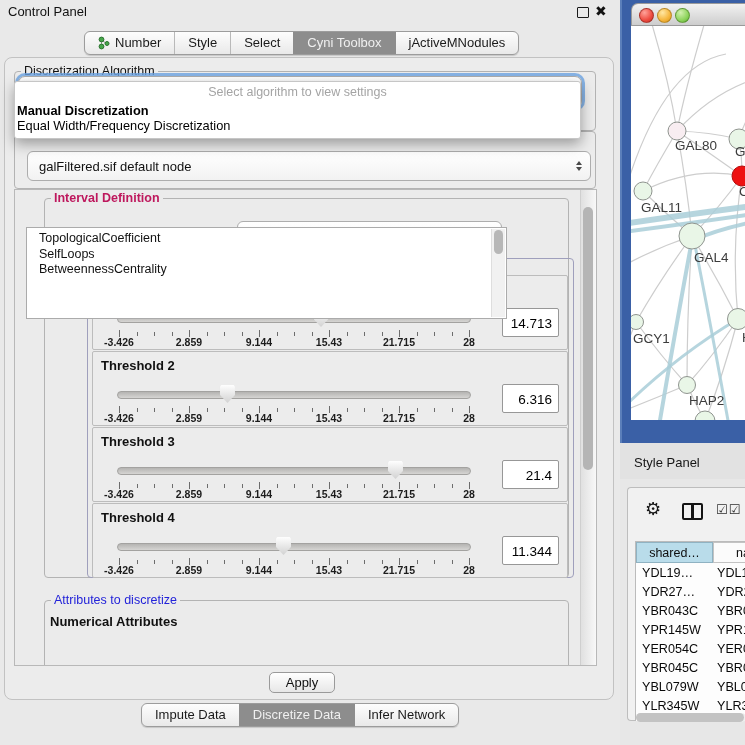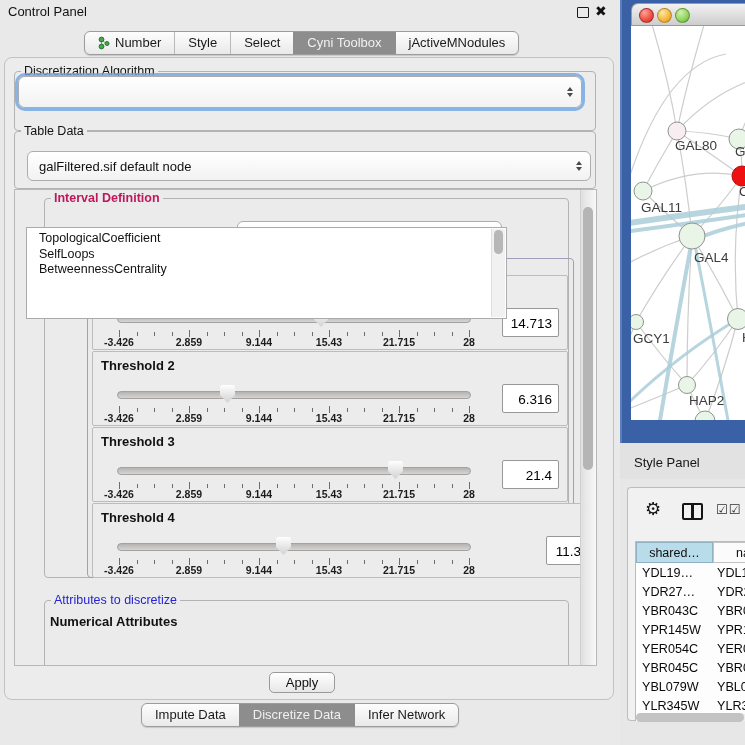--- a/index.html
+++ b/index.html
@@ -171,20 +171,25 @@
         <span class="gtitle plain">Table Data</span>
         <div class="combo td-combo" style="left:12px;top:19px;">
           <span class="combo-text">galFiltered.sif default node</span>
           <span class="step">
               <i class="up"></i>
               <i class="dn"></i>
             </span>
         </div>
       </div>
 
+      <div class="popup">
+        <div class="hint">Select algorithm to view settings</div>
+        <div class="opt bold" style="top:21px;">Manual Discretization</div>
+        <div class="opt" style="top:36px;">Equal Width/Frequency Discretization</div>
+      </div>
 
       <div class="viewport">
 
         <div class="group g-interval">
           <span class="gtitle green">Interval Definition</span>
           <span class="noi-label">Number of Intervals</span>
           <div class="combo noi-combo">
             <span class="combo-text">5</span>
             <span class="step">
                 <i class="up"></i>
@@ -293,21 +298,21 @@
                   <div class="slabel" style="left: 4px;">-3.426</div>
                   <div class="slabel" style="left: 74px;">2.859</div>
                   <div class="slabel" style="left: 144px;">9.144</div>
                   <div class="slabel" style="left: 214px;">15.43</div>
                   <div class="slabel" style="left: 284px;">21.715</div>
                   <div class="slabel" style="left: 354px;">28</div>
                   <div class="thumb" style="left: 272.994px;"></div>
                 </div>
                 <div class="vbox">21.4</div>
               </div>
-              <div class="tpanel" style="top: 296px; padding-left: 44px;">
+              <div class="tpanel" style="top: 296px;">
                 <div class="ttitle">Threshold 4</div>
                 <div class="slider-area">
                   <div class="track"></div>
                   <div class="tick major" style="left: 4px;"></div>
                   <div class="tick minor" style="left: 21.5px;"></div>
                   <div class="tick minor" style="left: 39px;"></div>
                   <div class="tick minor" style="left: 56.5px;"></div>
                   <div class="tick major" style="left: 74px;"></div>
                   <div class="tick minor" style="left: 91.5px;"></div>
                   <div class="tick minor" style="left: 109px;"></div>

